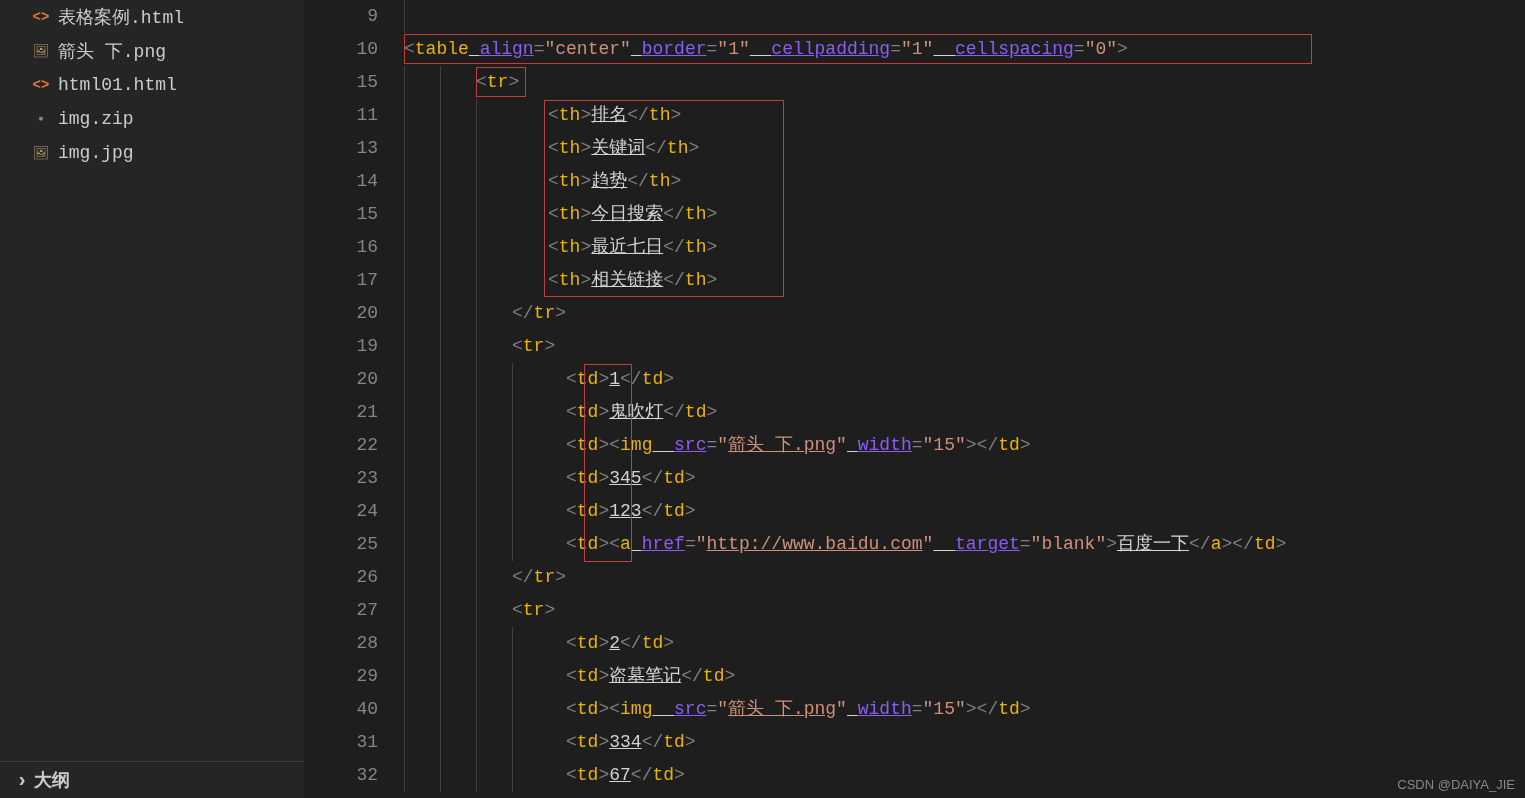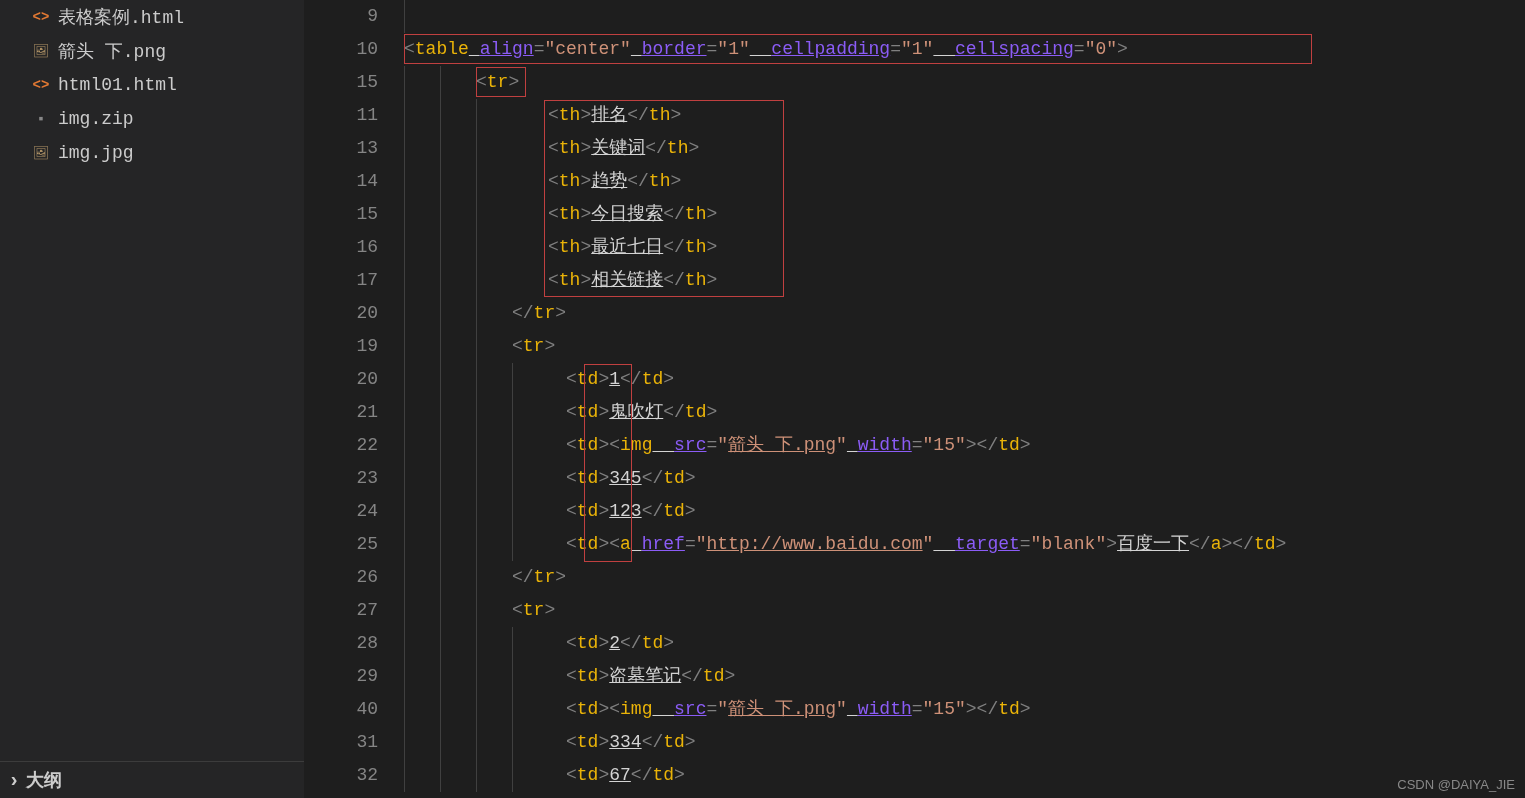--- a/index.html
+++ b/index.html
@@ -41,21 +41,21 @@
     display: inline-flex;
     align-items: center;
     justify-content: center;
     font-size: 15px;
     color: #c09553;
   }
   .file-icon.html-icon::before { content: "<>"; color: #e37933; font-weight: bold; font-size: 14px; }
   .file-icon.img-icon::before { content: "🖼"; font-size: 13px; filter: grayscale(0.3); }
   .file-icon.zip-icon::before { content: "▪"; color: #888; font-size: 14px; }
   .outline-header {
-    padding: 6px 8px;
+    padding: 6px 16px;
     color: #cccccc;
     font-size: 18px;
     font-weight: bold;
     border-top: 1px solid #3c3c3c;
     cursor: pointer;
     display: flex;
     align-items: center;
     gap: 6px;
   }
   .outline-header::before { content: "›"; font-size: 20px; }

